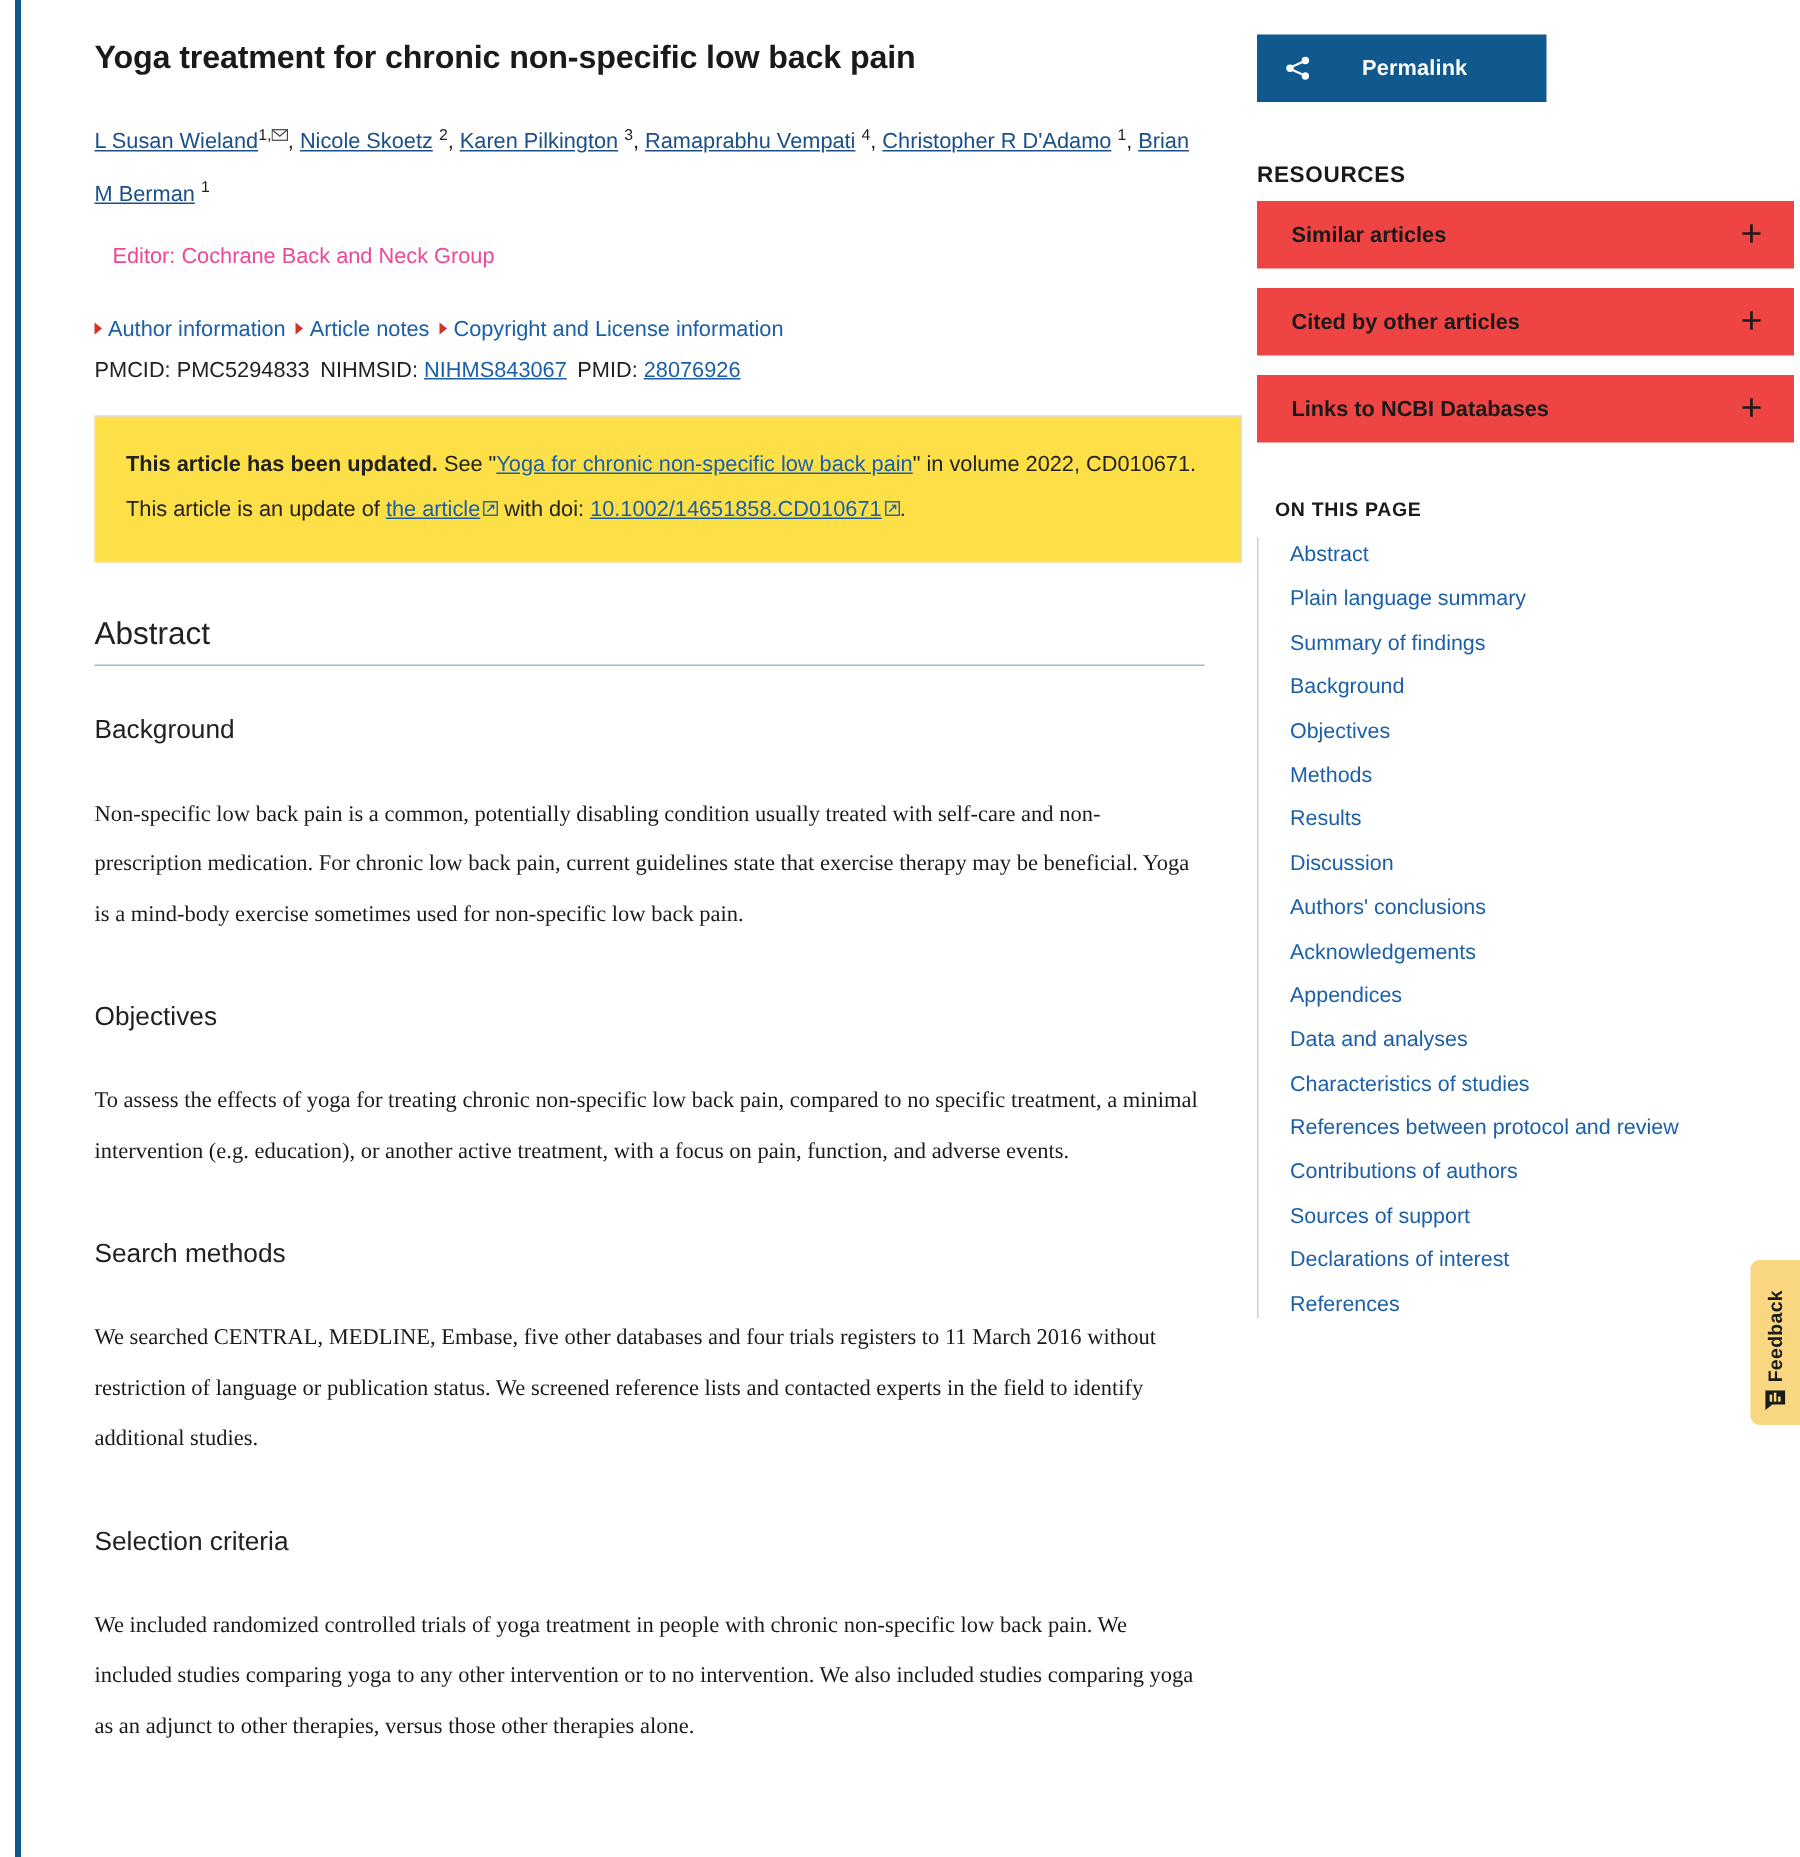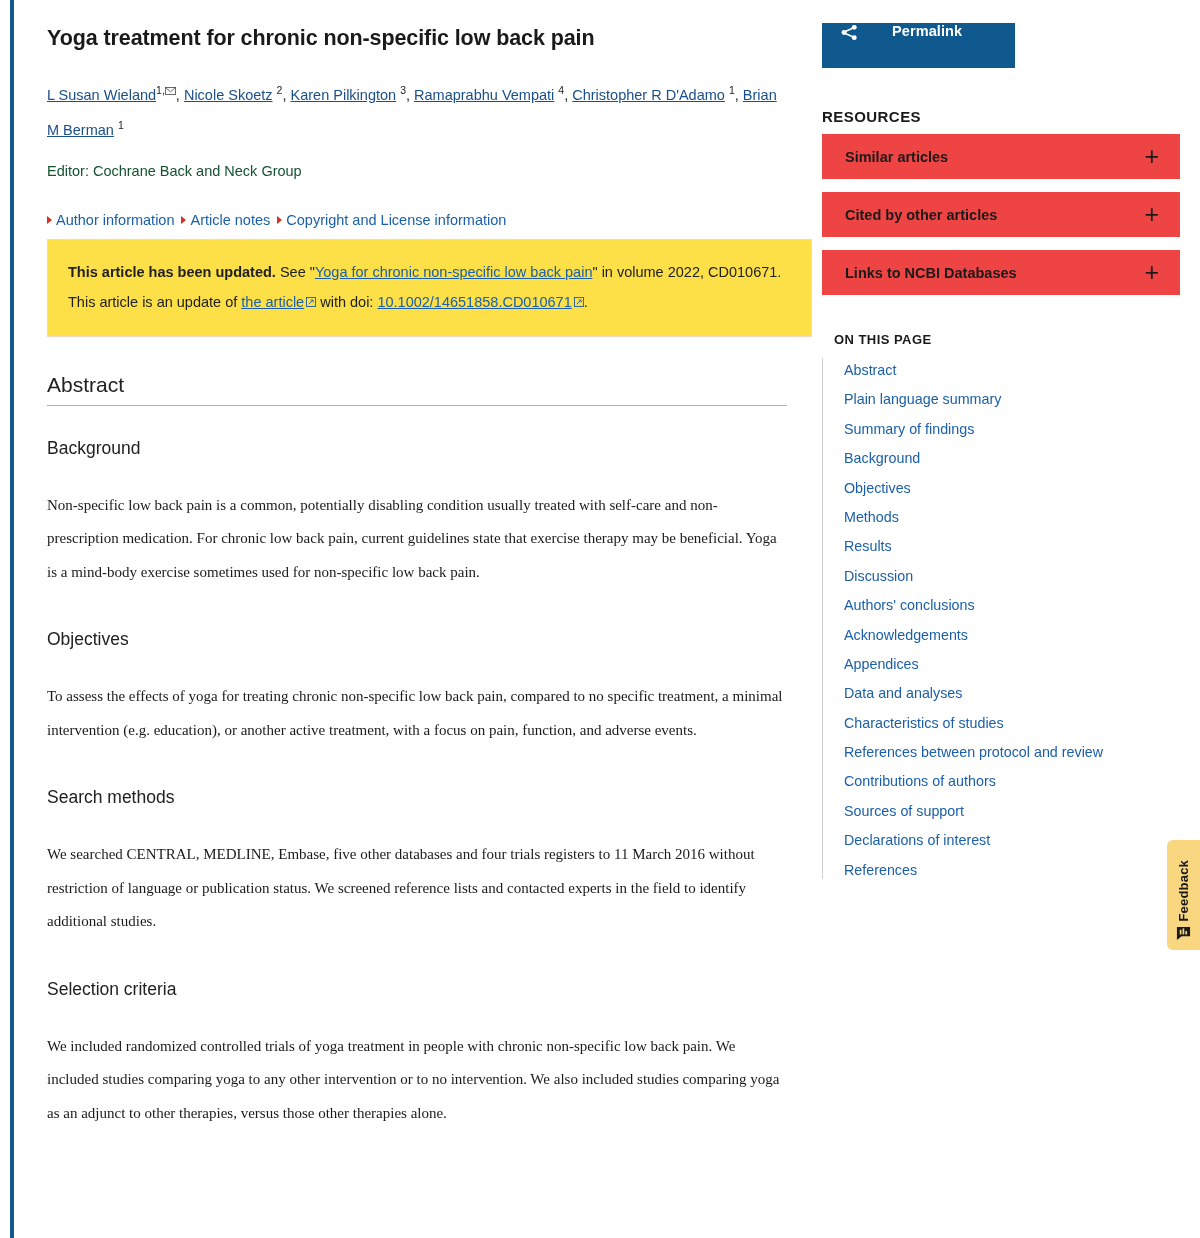--- a/index.html
+++ b/index.html
@@ -11,42 +11,42 @@
     color:#212121;
     overflow:hidden;
     position:relative;
   }
   
   #left-rail {
     position:absolute; left:10px; top:0; width:4px; height:1238px;
     background:#12578f;
   }
   #page {
-    position:absolute; left:0; top:0; width:1124px; height:1238px;
+    position:absolute; left:16px; top:0; width:1124px; height:1238px;
     display:flex;
   }
   #main-col {
     width:816px; padding:14px 30px 0 47px;
   }
   #side-col {
     width:384px; padding:12px 30px 0 6px;
   }
 
   
   h1.article-title {
     font-size:21.5px; font-weight:bold; color:#1a1a1a;
     margin:11px 0 22px 0; line-height:1.3; letter-spacing:-0.1px;
   }
   .authors { font-size:14.5px; line-height:30px; color:#212121; margin-bottom:16px; }
   .authors a { color:#1a4f8a; text-decoration:underline;text-align:right; }
   .authors sup { font-size:10.5px; vertical-align:super; color:#212121; text-decoration:none; }
   .env-ico { display:inline-block; width:11px; height:8px; vertical-align:5px; position:relative; }
   .env-ico svg { display:block; }
 
-  .editor-line { font-size:14.5px; color:#14532d; margin:18px 0 30px 0; }
+  .editor-line { font-size:14.5px; color:#ec4899; margin:18px 0 30px 12px; }
 
   .meta-links { font-size:14.5px; margin:0 0 8px 0; line-height:22px; }
   .meta-links a { color:#1a5fa8; text-decoration:none; margin-right:7px; }
   .tri { display:inline-block; width:0;height:0;
     border-left:5px solid #d93025; border-top:4px solid transparent; border-bottom:4px solid transparent;
     vertical-align:1px; margin-right:4px; }
   .ids-line { font-size:14.5px; color:#212121; margin:0 0 22px 0; }
   .ids-line a { color:#1a5fa8; text-decoration:underline; }
   .ids-line .gap { display:inline-block; width:7px; }
 
@@ -64,21 +64,21 @@
     font-size:21px; font-weight:normal; color:#212121;
     border-bottom:1px solid #9fb9cc; padding-bottom:8px; margin:0 0 32px 0;
     width:740px;
   }
   h3.sub-title { font-size:17.5px; font-weight:normal; color:#212121; margin:0 0 30px 0; }
   p.body { font-family:"Liberation Serif", serif; font-size:15px; line-height:33.5px; color:#1a1a1a;
      margin:0 0 40px 0; width:740px; }
 
   
   .permalink-btn {
-    display:flex; justify-content:flex-start;
+    display:flex; align-items:center; justify-content:flex-start;
     background:#10598f; color:#fff; border:0;
     width:193px; height:45px; padding:0 0 0 18px; cursor:pointer;
     margin:11px 0 0 0;
   }
   .permalink-btn .share-ico { width:19px; height:19px; flex:0 0 auto; }
   .permalink-btn .plabel { font-size:14.5px; font-weight:bold; margin-left:33px; letter-spacing:0.1px; }
 
   .side-head { font-size:15px; font-weight:bold; letter-spacing:0.45px; color:#1a1a1a;
      margin:40px 0 9px 0; }
   .acc {
@@ -126,20 +126,26 @@
             <path d="M0.5 0.5 L7 6 L13.5 0.5" fill="none" stroke="#444" stroke-width="1"></path>
           </svg></span><span>, </span><a href="#">Nicole Skoetz</a> <sup>2</sup><span>, </span><a href="#">Karen Pilkington</a> <sup>3</sup><span>, </span><a href="#">Ramaprabhu Vempati</a> <sup>4</sup><span>, </span><a href="#">Christopher R D'Adamo</a> <sup>1</sup><span>, </span><a href="#">Brian M Berman</a> <sup>1</sup>
     </div>
 
     <div class="editor-line">Editor: Cochrane Back and Neck Group</div>
 
     <div class="meta-links">
       <span class="tri"></span><a href="#">Author information</a><span class="tri"></span><a href="#">Article notes</a><span class="tri"></span><a href="#">Copyright and License information</a>
     </div>
 
+    <div class="ids-line">
+      <span>PMCID:</span>
+      <span>PMC5294833</span><span class="gap"></span><span>NIHMSID:</span>
+      <a href="#">NIHMS843067</a><span class="gap"></span><span>PMID:</span>
+      <a href="#">28076926</a>
+    </div>
 
     <div class="update-box">
       <p><b>This article has been updated.</b><span> See "</span><a href="#">Yoga for chronic non-specific low back pain</a><span>" in volume 2022, CD010671.</span></p>
       <p><span>This article is an update of </span><a href="#">the article</a><span class="ext"><svg viewBox="0 0 12 12" width="10" height="10">
               <rect x="0.6" y="0.6" width="10.8" height="10.8" fill="none" stroke="#1a5fa8" stroke-width="1.1"></rect>
               <path d="M3.4 8.6 L8.2 3.8" stroke="#1a5fa8" stroke-width="1.1" fill="none"></path>
               <path d="M5.6 3.6 L8.5 3.6 L8.5 6.5" stroke="#1a5fa8" stroke-width="1.1" fill="none"></path>
             </svg></span><span> with doi: </span><a href="#">10.1002/14651858.CD010671</a><span class="ext"><svg viewBox="0 0 12 12" width="10" height="10">
               <rect x="0.6" y="0.6" width="10.8" height="10.8" fill="none" stroke="#1a5fa8" stroke-width="1.1"></rect>
               <path d="M3.4 8.6 L8.2 3.8" stroke="#1a5fa8" stroke-width="1.1" fill="none"></path>

